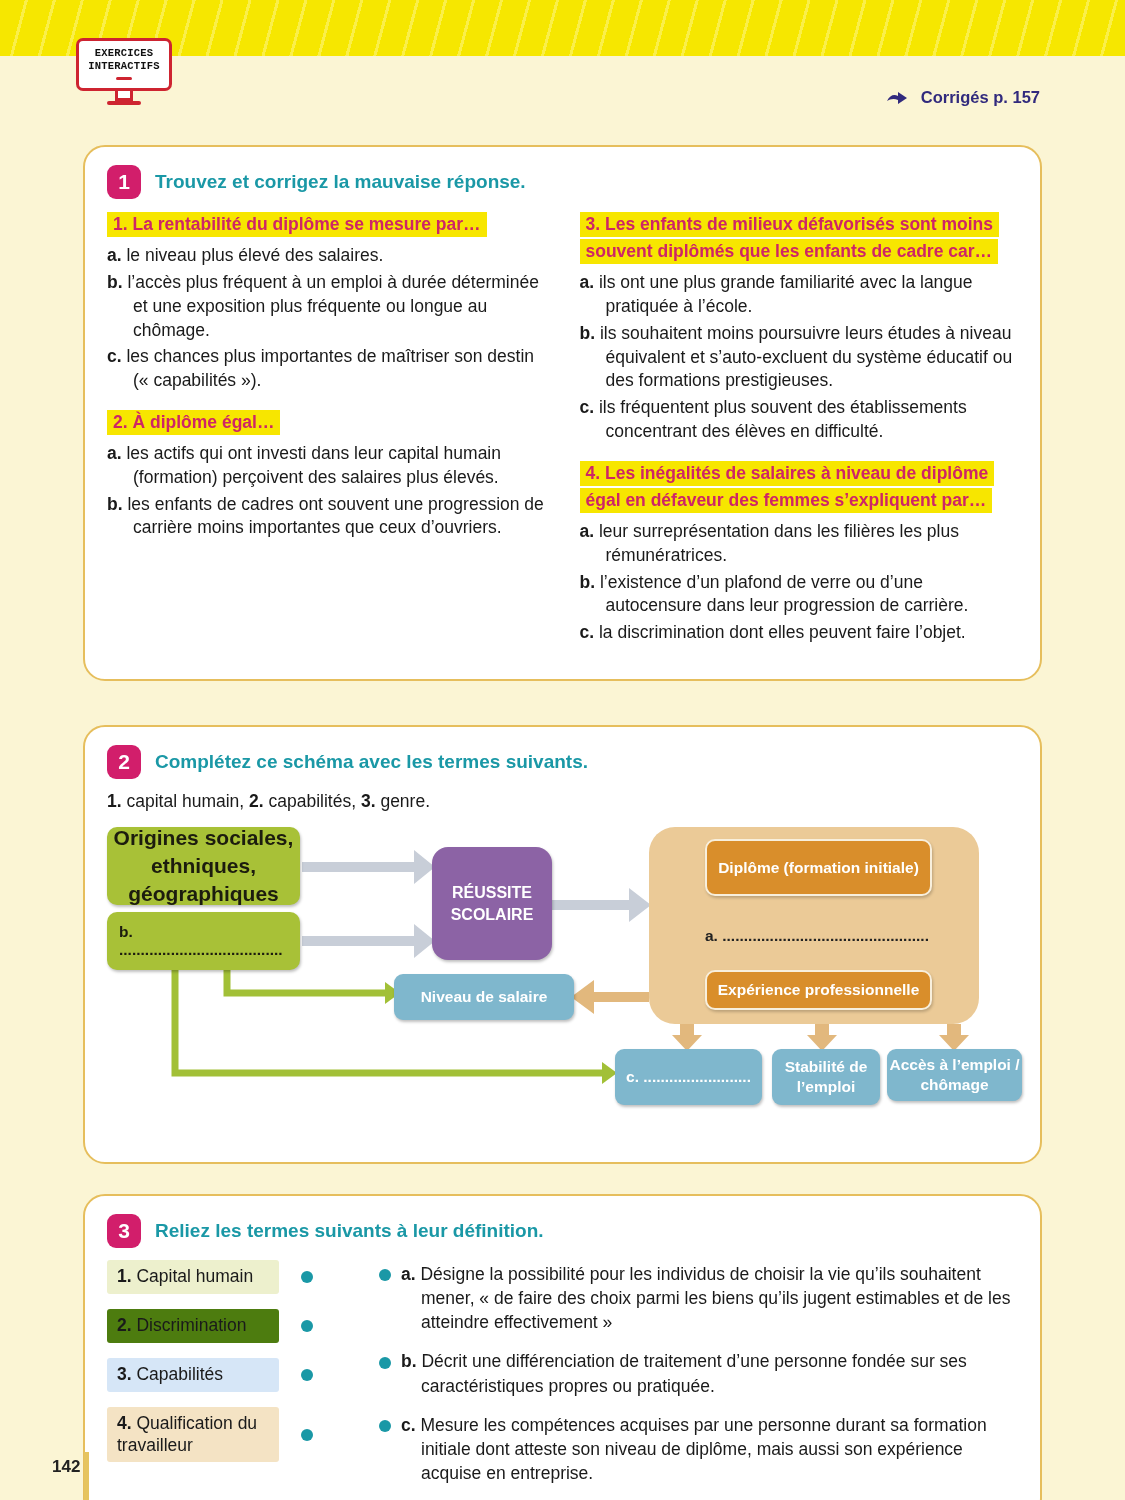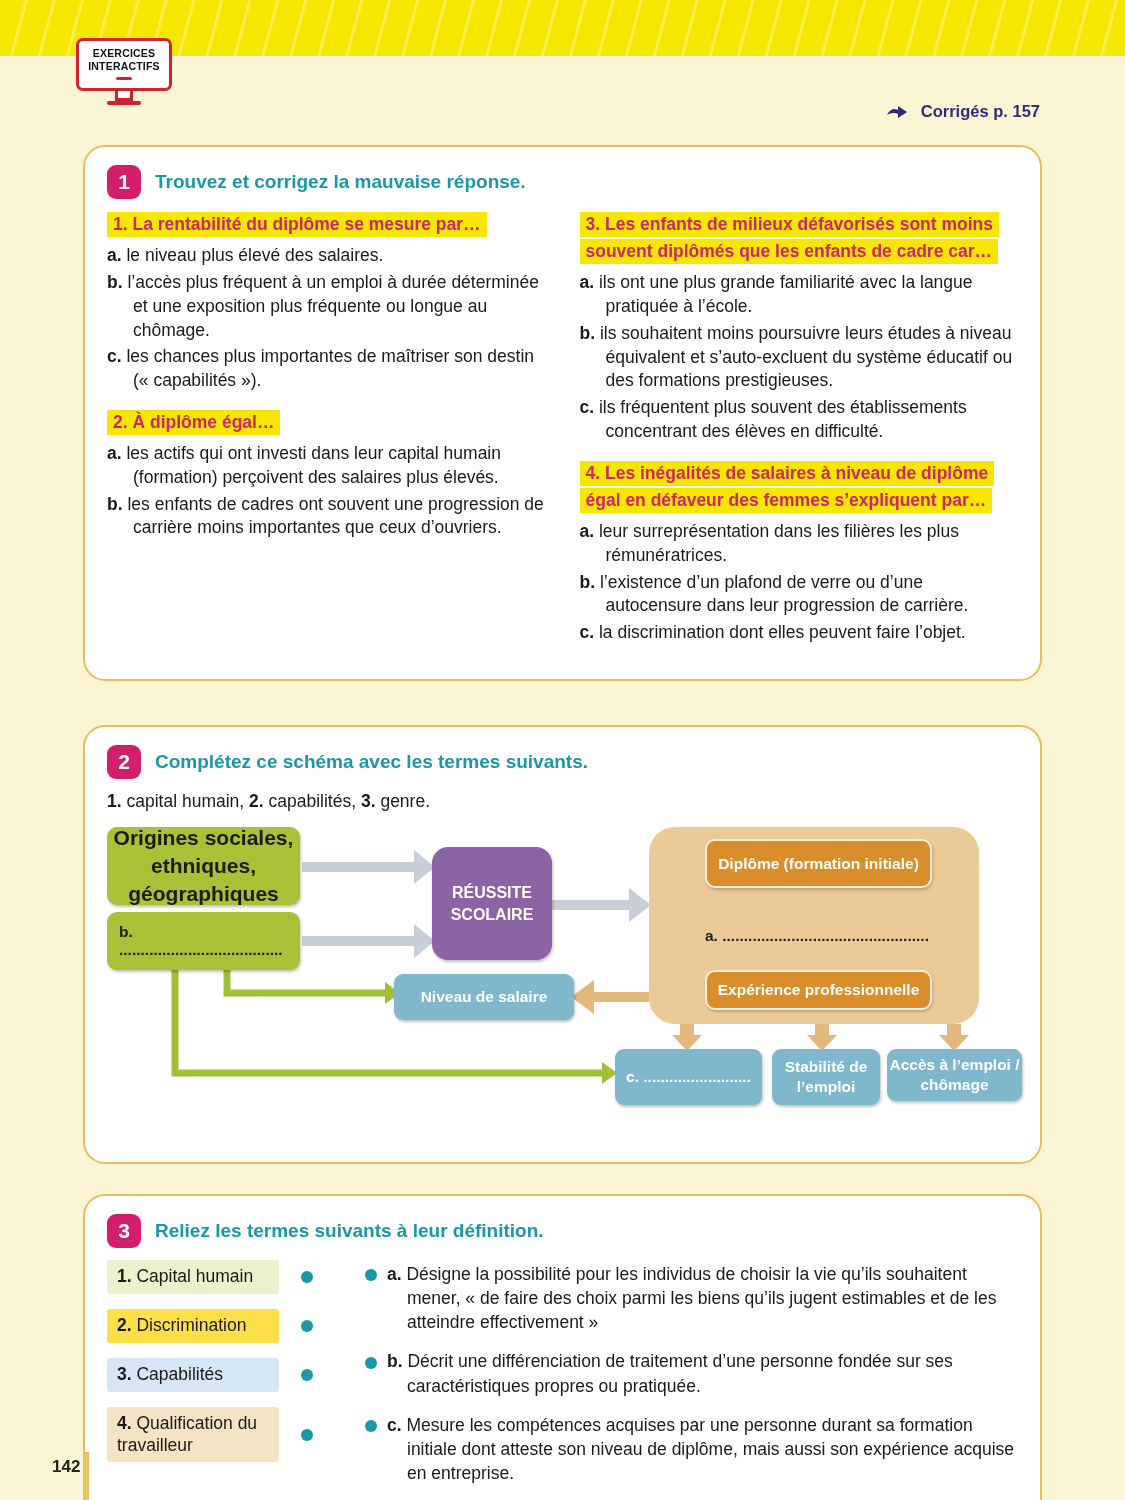--- a/index.html
+++ b/index.html
@@ -4,30 +4,30 @@
 <style>
   html,body{margin:0;padding:0;}
   .page{position:relative;width:1125px;height:1500px;background:#FBF5D4;overflow:hidden;
         font-family:"Liberation Sans",sans-serif;color:#1a1a1a;}
   
   .topband{position:absolute;top:0;left:0;right:0;height:56px;
            background:repeating-linear-gradient(105deg,#F6E700 0 24px,#FAEF4A 24px 27px);}
   
   .monitor{position:absolute;left:76px;top:38px;width:96px;text-align:center;}
   .monitor-screen{background:#fff;border:3px solid #CE2430;border-radius:7px;padding:6px 4px 8px;position:relative;}
-  .m-line{font-size:10.5px;font-weight:bold;color:#111;line-height:1.25;letter-spacing:.2px;}
+  .m-line{font-size:10.5px;font-weight:bold;color:#111;line-height:1.25;letter-spacing:.2px;font-family:Liberation Mono, monospace;}
   .m-dash{width:16px;height:3px;background:#CE2430;margin:4px auto 0;border-radius:2px;}
   .m-neck{width:12px;height:7px;background:#fff;border:3px solid #CE2430;border-top:none;margin:0 auto;}
   .m-base{width:34px;height:4px;background:#CE2430;border-radius:2px;margin:0 auto;}
   
   .title-plate{position:absolute;left:50%;transform:translateX(-50%);top:38px;
                background:#CE1168;border:5px solid #F5E600;border-radius:20px;
                padding:6px 30px 10px;box-shadow:0 2px 0 1px #F5E600;}
   .title-plate span{color:#fff;font-size:36px;font-weight:bold;letter-spacing:.5px;}
-  .corriges{position:absolute;right:85px;top:102px;color:#312A7D;font-weight:bold;font-size:16.5px;
+  .corriges{position:absolute;right:85px;top:88px;color:#312A7D;font-weight:bold;font-size:16.5px;
             display:flex;align-items:center;gap:13px;text-align:right;}
   
   .panel{margin:0 83px;background:#fff;border:2px solid #E6BE5C;border-radius:22px;
          padding:18px 22px;box-sizing:border-box;}
   .spacer-top{height:145px;}
   .p1{min-height:468px;margin-bottom:44px;}
   .p2{min-height:428px;margin-bottom:30px;}
   .p3{min-height:298px;}
   .sec-head{display:flex;align-items:center;gap:14px;margin-bottom:12px;}
   .badge{min-width:34px;height:34px;border-radius:9px;background:#D21E6B;color:#fff;
@@ -57,36 +57,36 @@
                border-radius:10px;box-shadow:1px 2px 3px rgba(0,0,0,.2);}
   .node-blue{background:#7FB7CD;color:#fff;font-weight:bold;display:flex;align-items:center;
              justify-content:center;text-align:center;font-size:15.5px;line-height:1.3;
              border-radius:9px;box-shadow:1px 2px 3px rgba(0,0,0,.25);}
   .gb1{display:flex;align-items:center;justify-content:flex-end;text-align:center;
        font-size:21px;line-height:1.35;}
   .gb2{display:flex;align-items:center;font-size:15.5px;padding:0 12px;}
   .blank-a{position:absolute;font-weight:bold;font-size:15.5px;color:#222;}
   .arrows{position:absolute;left:0;top:0;}
   
-  .match{display:flex;gap:26px;margin-top:6px;}
+  .match{display:flex;gap:40px;margin-top:6px;}
   .terms-col{width:232px;flex:none;}
   .term-row{display:flex;align-items:center;margin-bottom:15px;}
   .chip{width:152px;padding:6px 10px;font-size:17.5px;border-radius:3px;line-height:1.25;}
   .chip b{font-weight:bold;}
   .dot{width:12px;height:12px;border-radius:50%;background:#1A98A6;flex:none;display:inline-block;}
   .term-row .dot{margin-left:22px;}
   .defs-col{flex:1;min-width:0;padding-top:2px;}
   .def{margin:0 0 15px;padding-left:42px;text-indent:-42px;font-size:17.5px;line-height:1.38;}
   .def .dot{margin-right:10px;vertical-align:middle;}
   .def b{font-weight:bold;}
   
   .pagenum{position:absolute;left:52px;top:1457px;font-size:17px;font-weight:bold;color:#222;}
   .goldbar{position:absolute;left:84px;top:1452px;width:5px;height:48px;background:#E6C45F;}
   .c1{background:#EDF0CD;}
-  .c2{background:#fde047;}
+  .c2{background:#4d7c0f;}
   .c3{background:#D6E6F7;}
   .c4{background:#F4E3C4;}
 </style>
 </head>
 <body>
 
 <div class="page">
   <div class="topband"></div>
 
   <div class="monitor">
@@ -193,21 +193,21 @@
       </div>
       <div class="dg node-green gb2" style="left:0;top:90px;width:193px;height:58px;">
         <span>b. ......................................</span>
       </div>
       <div class="dg node-purple" style="left:325px;top:25px;width:120px;height:113px;padding:0 10px;">
         <span>RÉUSSITE SCOLAIRE</span>
       </div>
       <div class="dg node-blue" style="left:287px;top:152px;width:180px;height:46px;">
         <span>Niveau de salaire</span>
       </div>
-      <div class="dg node-orange" style="left:598px;top:17px;width:227px;height:49px;">
+      <div class="dg node-orange" style="left:598px;top:17px;width:227px;height:57px;">
         <span>Diplôme (formation initiale)</span>
       </div>
       <div class="blank-a" style="left:598px;top:105px;width:240px;">
         <span>a. ................................................</span>
       </div>
       <div class="dg node-orange" style="left:598px;top:148px;width:227px;height:40px;">
         <span>Expérience professionnelle</span>
       </div>
       <div class="dg node-blue" style="left:508px;top:227px;width:147px;height:56px;">
         <span>c. .........................</span>

